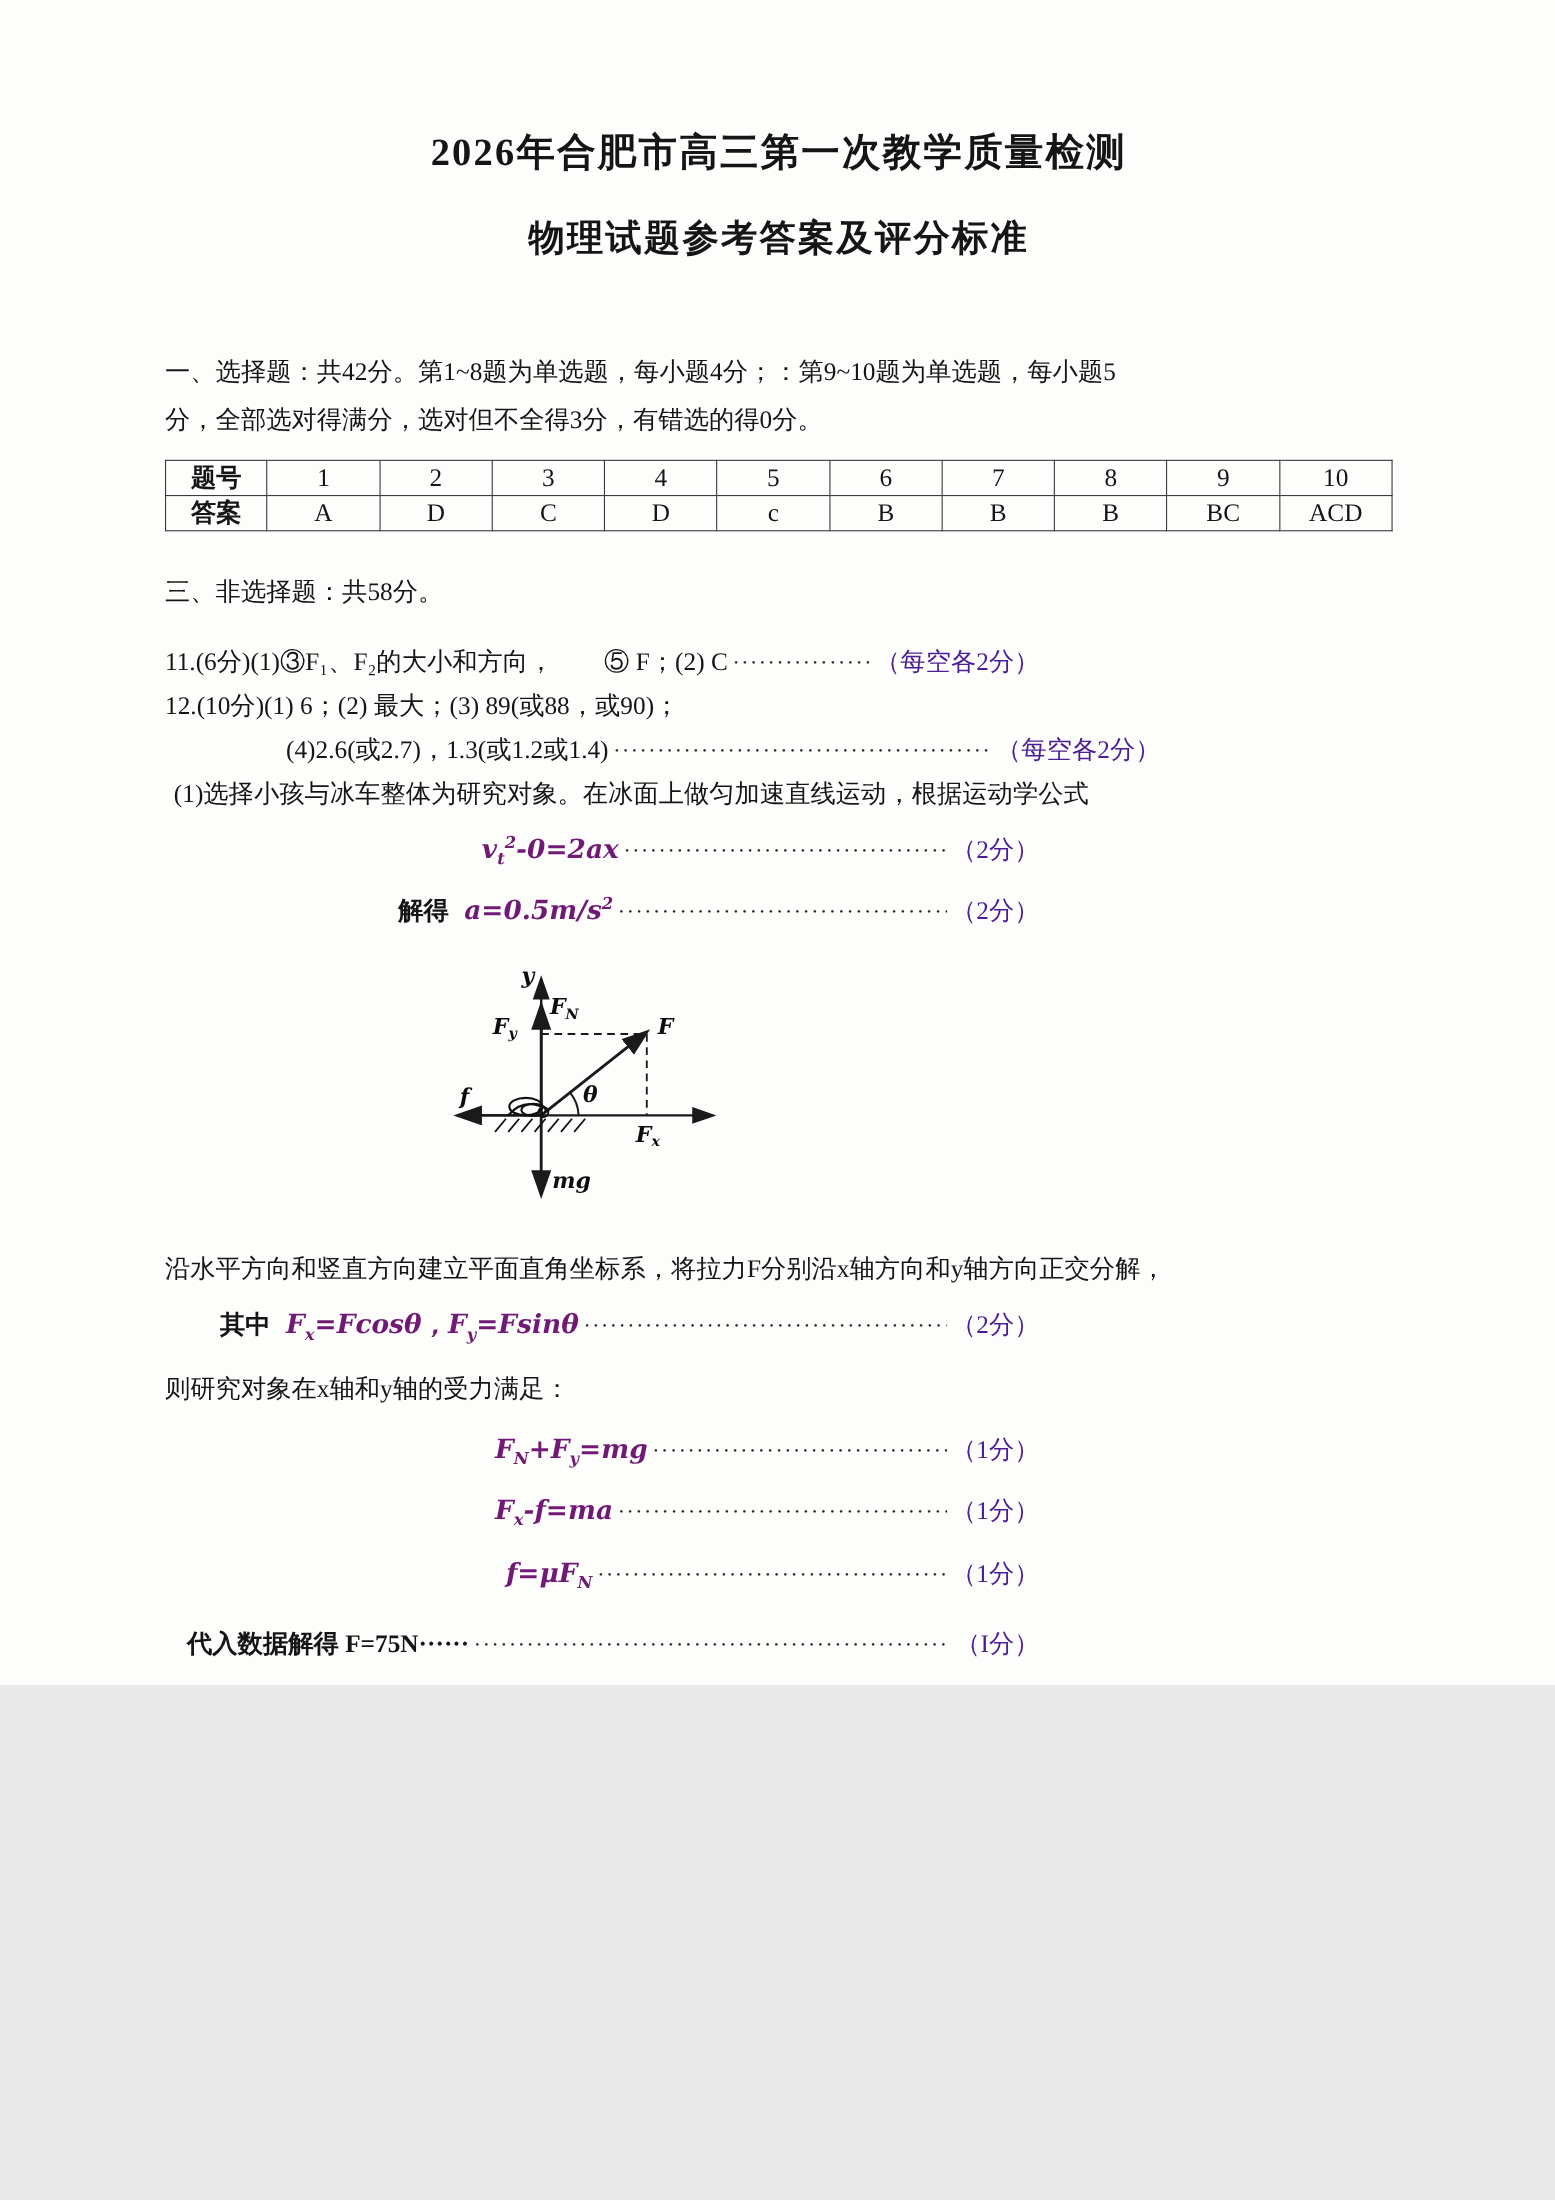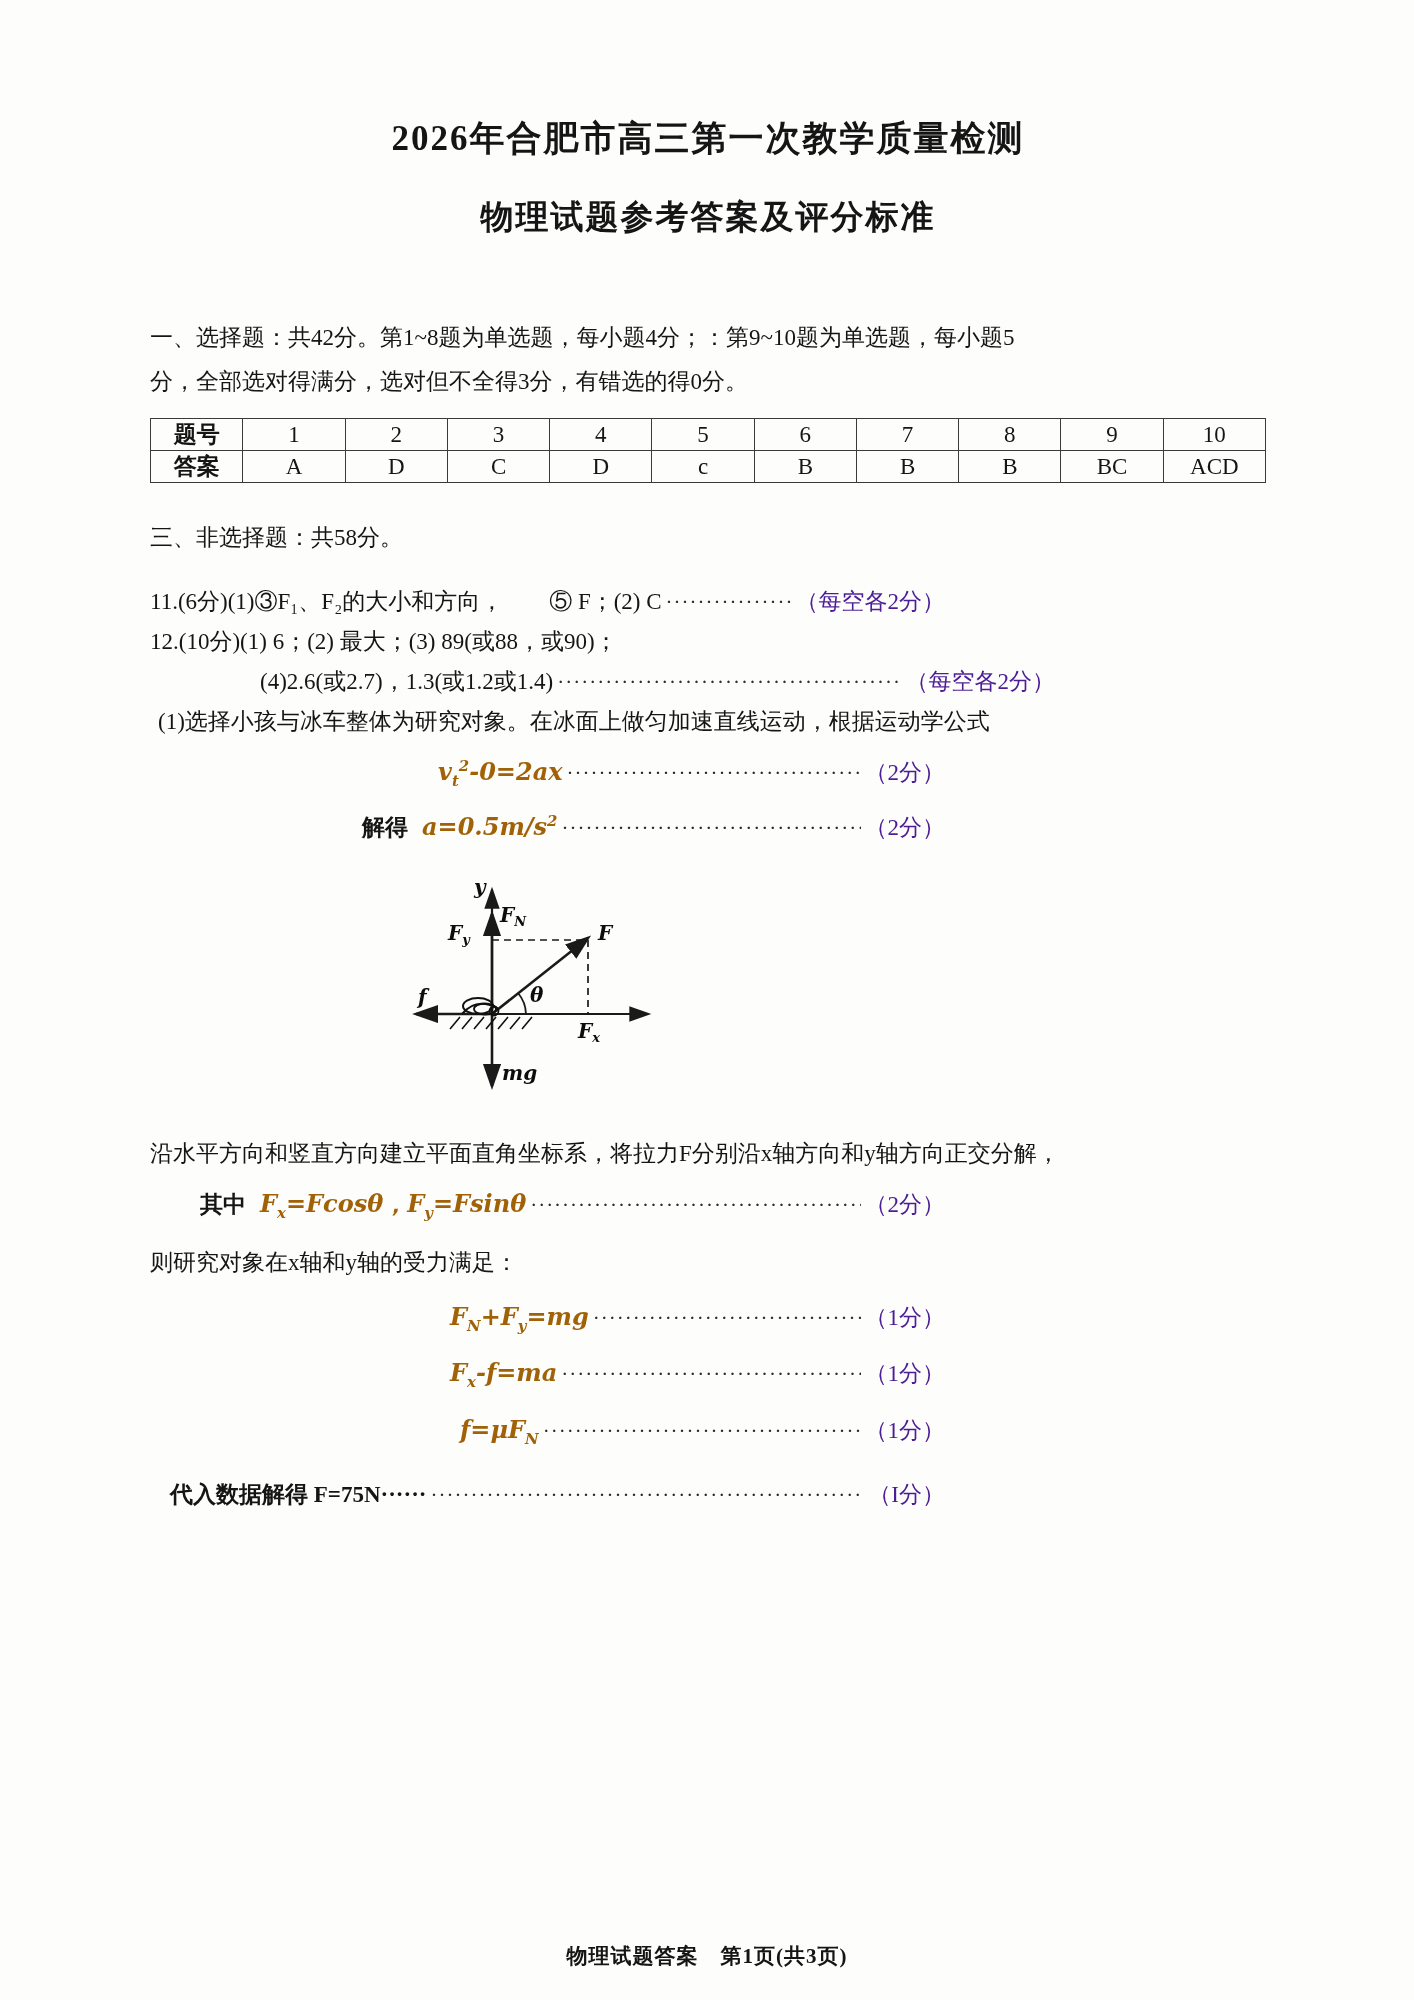--- a/index.html
+++ b/index.html
@@ -1,18 +1,18 @@
 <!DOCTYPE html>
 <html><head>
 <meta charset="utf-8">
 <style>
   html,body{margin:0;padding:0;background:#e8e8e8;}
   .page{
     position:relative;
-    width:1414px;height:2000px;
+    width:1414px;height:1532px;
     margin:0 auto;
     background:#fdfdfc;
     font-family:"Liberation Serif","DejaVu Serif",serif;
     color:#151515;
     overflow:hidden;
     box-sizing:border-box;
   }
   .content{padding:118px 148px 0 150px;}
   .title{
     margin:0;text-align:center;
@@ -42,21 +42,21 @@
     flex:1;overflow:hidden;white-space:nowrap;
     letter-spacing:1px;color:#2c2c2c;margin:0 4px;font-size:21px;
   }
   .score{flex:none;color:#4c1d95;}
   .plain{margin:0;font-size:23px;line-height:40px;}
   .ind{padding-left:8px;}
   .ind110{padding-left:110px;}
   .fpad{flex:none;display:inline-block;}
   .hand{
     font-family:"DejaVu Serif",serif;
-    font-style:italic;font-weight:bold;font-size:24px;color:#a16207;
+    font-style:italic;font-weight:bold;font-size:24px;color:#701a75;
     white-space:nowrap;
   }
   .hand sub{font-size:0.62em;font-style:italic;}
   .hand sup{font-size:0.62em;}
   .hpre{font-weight:bold;margin-right:14px;white-space:nowrap;}
   .diagram{display:block;margin:26px 0 0 252px;}
   .diagram text{
     font-family:"DejaVu Serif",serif;font-style:italic;font-weight:bold;
     fill:#0d0d0d;font-size:20px;
   }

